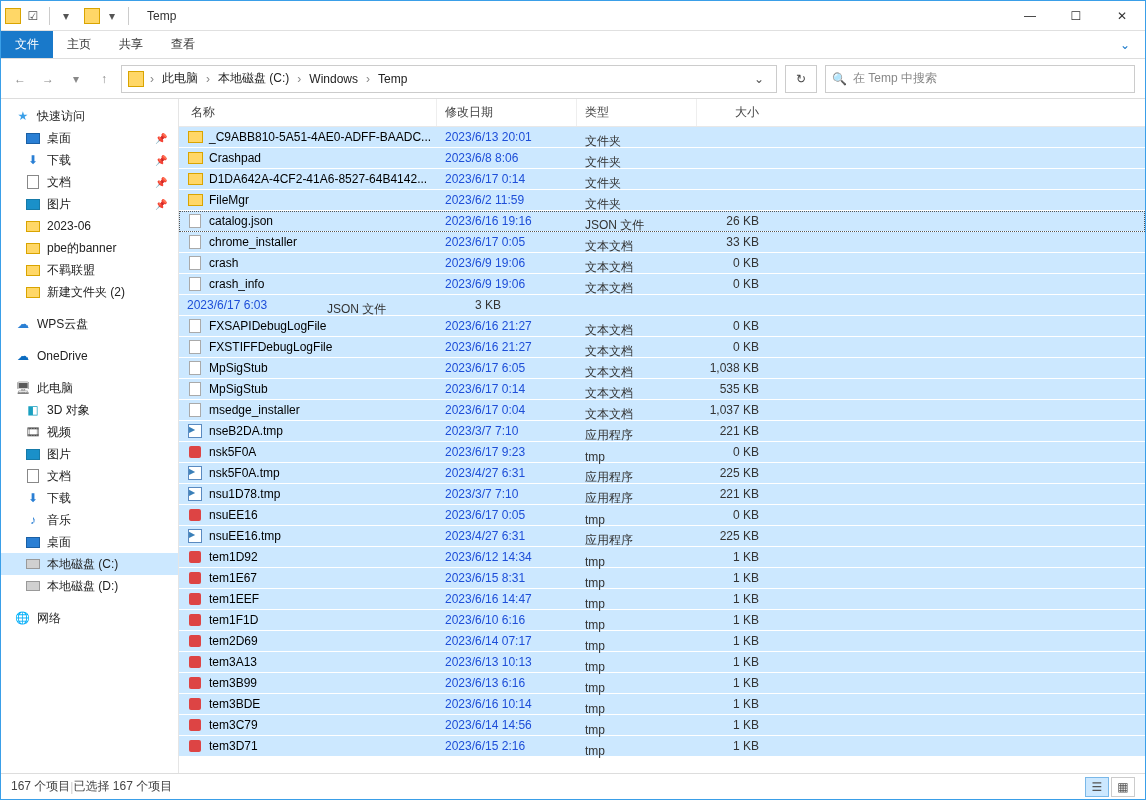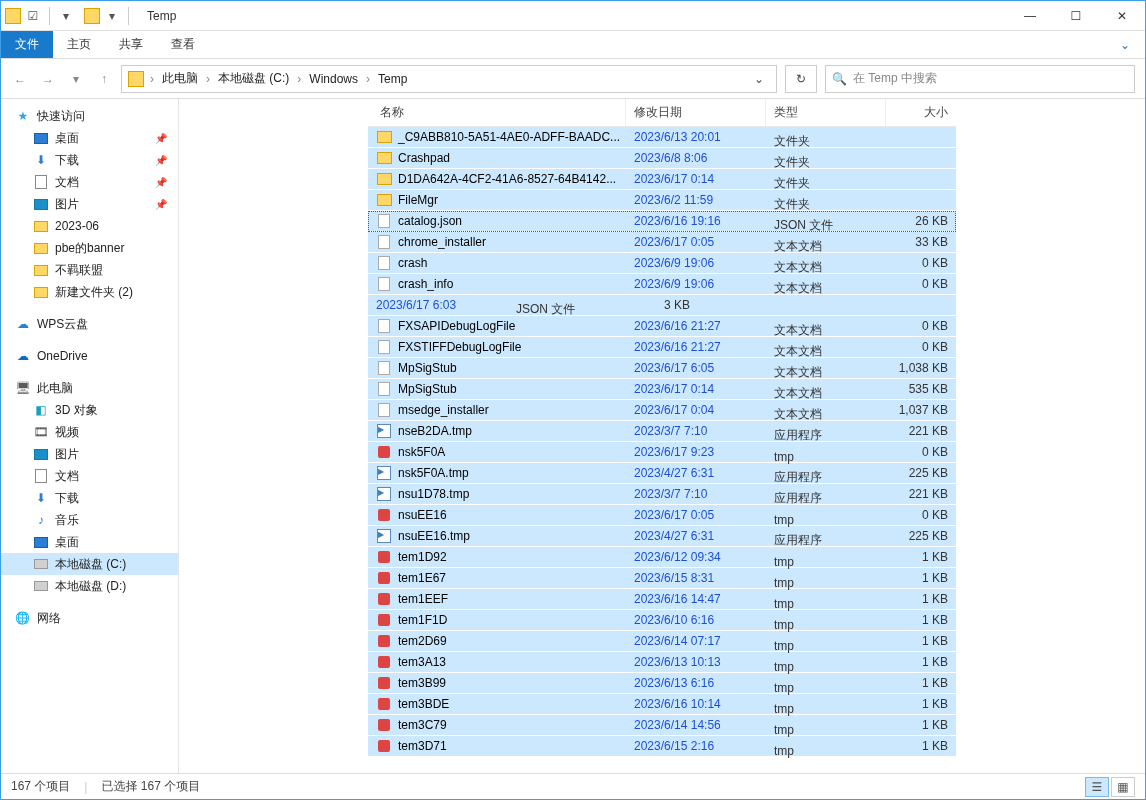--- a/index.html
+++ b/index.html
@@ -33,41 +33,41 @@
 .refresh { width:32px; height:28px; border:1px solid #ccc; display:flex; align-items:center; justify-content:center; color:#444; }
 .search { width:310px; height:28px; border:1px solid #ccc; display:flex; align-items:center; padding:0 6px; color:#888; gap:6px; }
 
 
 .body { flex:1; display:flex; overflow:hidden; }
 
 
 .sidebar { width: 178px; border-right:1px solid #e5e5e5; padding:6px 0; overflow-y:auto; background:#fff; }
 .side-group { margin-bottom: 10px; }
 .side-item { display:flex; align-items:center; height:22px; padding-left:14px; gap:6px; color:#222; position:relative; }
-.side-item.sub { padding-left: 32px; }
+.side-item.sub { padding-left: 24px; }
 .side-item.sel { background:#cce8ff; }
 .pin { position:absolute; right:10px; color:#777; font-size:10px; }
 .si-ico { width:16px; height:16px; display:inline-flex; align-items:center; justify-content:center; }
 .ico-star { color:#3a9fe8; }
 .ico-folder { background:#ffd767; border:1px solid #d9a400; width:14px; height:11px; }
 .ico-desktop { background:#2a7fd4; width:14px; height:11px; border:1px solid #1a5fa4; }
 .ico-down { color:#2a7fd4; }
 .ico-doc { background:#fff; border:1px solid #888; width:12px; height:14px; position:relative; }
 .ico-pic { background:#1a90c9; width:14px; height:11px; border:1px solid #167aa8; }
 .ico-cloud { color:#2a7fd4; }
 .ico-onedrive { color:#0a6bc0; }
 .ico-pc { color:#5a5a5a; }
 .ico-3d { color:#1aa0c0; }
 .ico-vid { color:#333; }
 .ico-music { color:#2a7fd4; }
 .ico-disk { background:#d0d0d0; border:1px solid #999; width:14px; height:10px; }
 .ico-net { color:#2a7fd4; }
 
 
-.content { flex:1; display:flex; flex-direction:column; overflow:hidden;align-items:center; }
+.content { flex:1; display:flex; flex-direction:column; overflow:hidden; }
 .cols { display:flex; height:28px; border-bottom:1px solid #e8e8e8; color:#444; align-items:center; }
 .col { padding:0 8px; border-right:1px solid #eee; height:100%; display:flex; align-items:center; }
 .col-name { width: 258px; padding-left:12px; }
 .col-date { width: 140px; }
 .col-type { width: 120px; }
 .col-size { width: 70px; justify-content:flex-end; border-right:none; }
 
 .filelist { flex:1; overflow-y:auto; }
 .row { display:flex; height:21px; align-items:center; background:#cce8ff; border-bottom:1px solid #fff; }
 .row.focus { outline:1px dotted #555; outline-offset:-1px; }
@@ -75,21 +75,21 @@
 .c-date { width:140px; padding-left:8px; color:#1d4ed8; }
 .c-type { width:120px; padding-left:8px; color:#333;margin-top:9px; }
 .c-size { width:70px; text-align:right; padding-right:8px; color:#333; }
 .fi { width:16px; height:16px; display:inline-flex; align-items:center; justify-content:center; flex-shrink:0; }
 .fi-folder { background:#ffd767; border:1px solid #d9a400; width:15px; height:12px; }
 .fi-txt { background:#fff; border:1px solid #aaa; width:12px; height:14px; }
 .fi-app { background:#fff; border:1px solid #5a8ac0; color:#3a7fb8; font-size:8px; width:14px; height:14px; }
 .fi-tmp { background:#d44; width:12px; height:12px; border-radius:2px; }
 
 
-.status { height:26px; border-top:1px solid #ddd; display:flex; align-items:center; padding:0 10px; gap:14px; color:#444; }
+.status { height:26px; border-top:1px solid #ddd; display:flex; align-items:center; padding:0 10px; color:#444; }
 .status-right { margin-left:auto; display:flex; gap:2px; }
 .view-btn { width:24px; height:20px; border:1px solid #ccc; display:flex; align-items:center; justify-content:center; color:#555; }
 .view-btn.active { background:#cce8ff; border-color:#7ab8e8; }
 </style>
 </head>
 <body>
 
 <div class="titlebar">
   <div class="titlebar-left">
     <span class="tb-icon"></span>
@@ -499,21 +499,21 @@
           <div class="c-type">应用程序</div>
           <div class="c-size">225 KB</div>
         </div>
         <div class="row">
           <div class="c-name">
             <span class="fi">
               <span class="fi-tmp"></span>
             </span>
             <span>tem1D92</span>
           </div>
-          <div class="c-date">2023/6/12 09:34</div>
+          <div class="c-date">2023/6/12 14:34</div>
           <div class="c-type">tmp</div>
           <div class="c-size">1 KB</div>
         </div>
         <div class="row">
           <div class="c-name">
             <span class="fi">
               <span class="fi-tmp"></span>
             </span>
             <span>tem1E67</span>
           </div>

